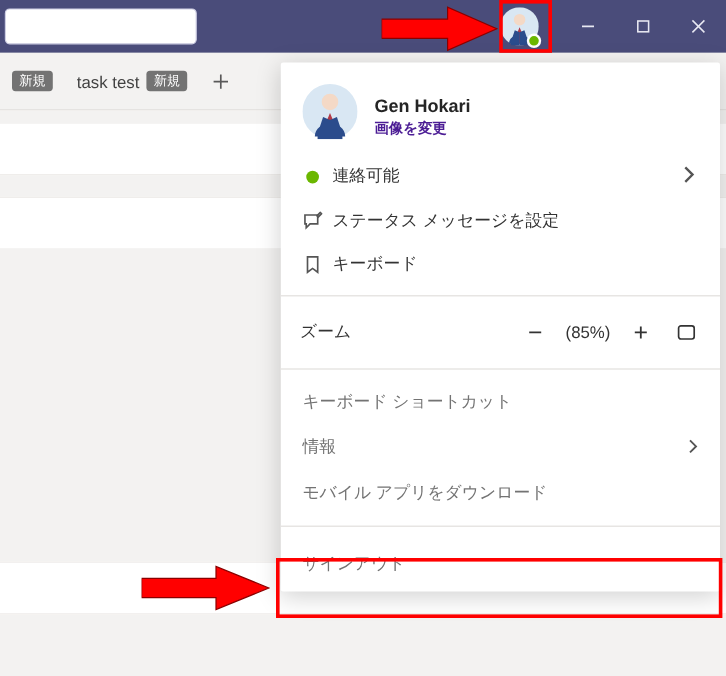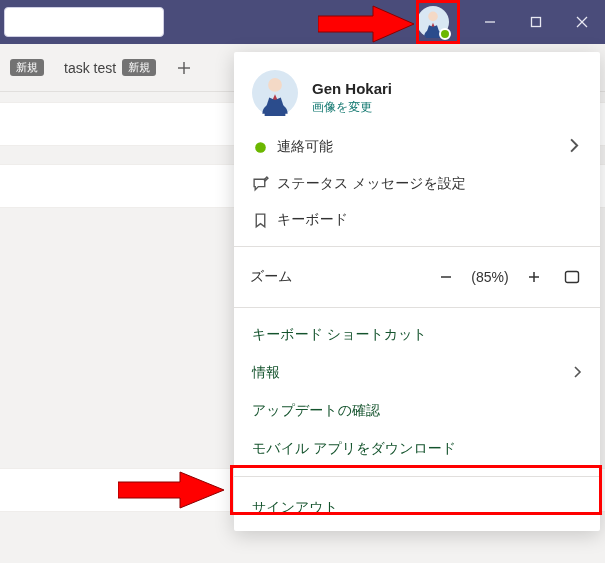--- a/index.html
+++ b/index.html
@@ -121,21 +121,21 @@
     display: flex;
     align-items: flex-end;
     gap: 14px;
     padding: 18px 18px 12px 18px;
   }
   .menu-avatar {
     width: 46px; height: 46px; border-radius: 50%; position: relative;
   }
   .menu-avatar .avatar-svg { width: 100%; height: 100%; }
   .menu-name { font-size: 15px; font-weight: 600; color: #252525; }
-  .menu-sub  { font-size: 12px; color: #0f766e; margin-top: 2px; }
+  .menu-sub  { font-size: 12px; color: #4c1d95; margin-top: 2px; font-weight: bold; }
 
   .mitem {
     display: flex;
     align-items: center;
     gap: 8px;
     padding: 9px 18px;
     font-size: 14px;
     color: #333;
     position: relative;
   }
@@ -162,21 +162,21 @@
   .zoom-btn {
     width: 24px; height: 24px;
     display: flex; align-items: center; justify-content: center;
     color: #333;
   }
   .zoom-val { min-width: 48px; text-align: center; }
 
   .plain-item {
     padding: 10px 18px;
     font-size: 14px;
-    color: #14532d;
+    color: #737373;
     display: flex;
     align-items: center;
   }
   .plain-item .chev { margin-left: auto; color: #555; }
 
   
   .annot-box {
     position: absolute;
     border: 3px solid #ff0000;
     z-index: 40;
@@ -325,23 +325,20 @@
   </div>
   <div class="plain-item">
     <span>情報</span>
     <span class="chev">
       <svg width="10" height="14" viewBox="0 0 10 14">
           <path d="M3 2 L8 7 L3 12" fill="none" stroke="#555" stroke-width="1.6"></path>
         </svg>
     </span>
   </div>
   <div class="plain-item">
-    <span>アップデートの確認</span>
-  </div>
-  <div class="plain-item">
     <span>モバイル アプリをダウンロード</span>
   </div>
 
   <div class="divider"></div>
 
   <div class="plain-item" style="padding:14px 18px;">
     <span>サインアウト</span>
   </div>
 </div>
 

